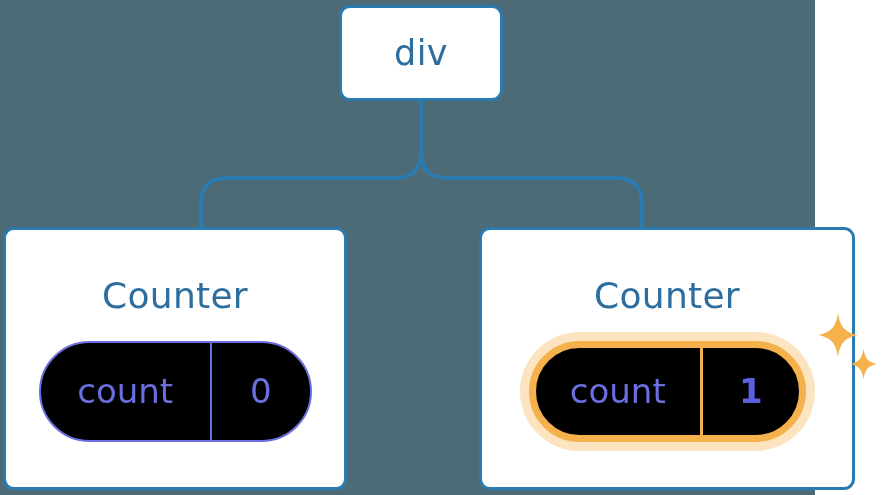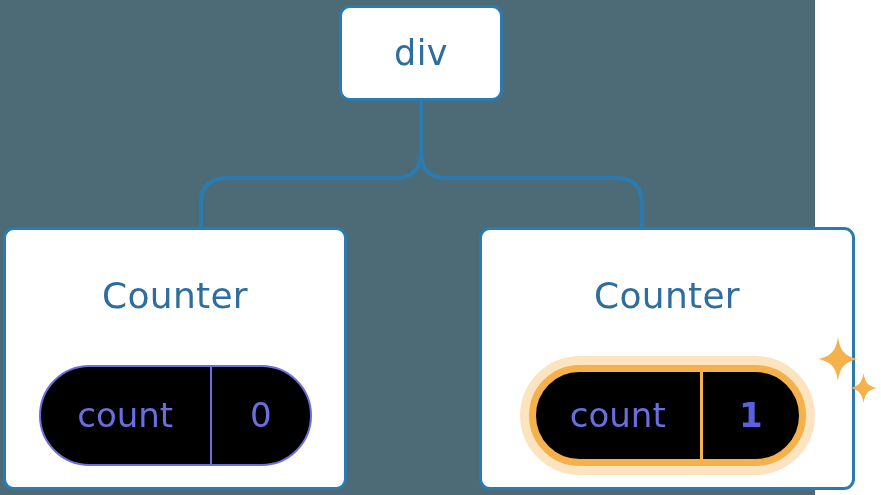--- a/index.html
+++ b/index.html
@@ -54,21 +54,20 @@
     letter-spacing: 0.5px;
     line-height: 1;
   }
 
   .node-card {
     top: 227px;
     height: 263px;
     display: flex;
     flex-direction: column;
     align-items: center;
-    gap: 24px;
   }
   .card-left  { left: 3px;   width: 344px; }
   .card-right { left: 479px; width: 376px; }
 
   .card-title {
     color: #2d6e9e;
     font-size: 36px;
     font-weight: 400;
     letter-spacing: 0.3px;
     margin-top: 48px;

